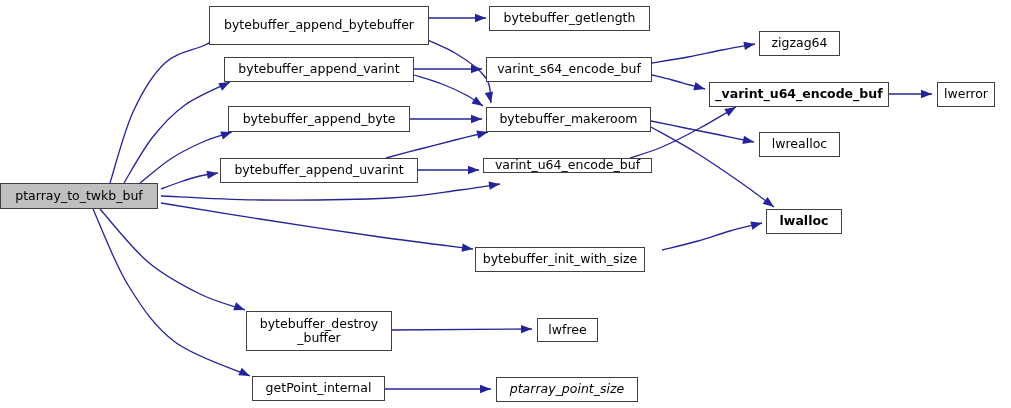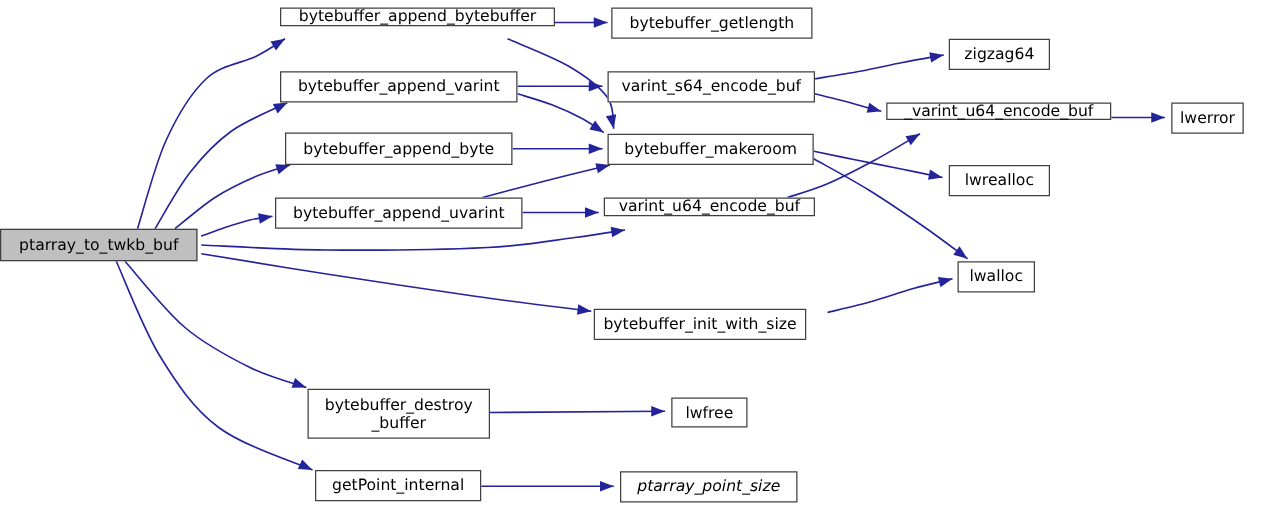--- a/index.html
+++ b/index.html
@@ -129,32 +129,32 @@
       <g>
         <path d="M391,330 L532,329" fill="none" stroke="#23239A" stroke-width="1.3"></path>
         <polygon points="532,329 520.9704901506755,324.8781178469474 521.0300631205407,333.2779065979376" fill="#23239A"></polygon>
       </g>
       <g>
         <path d="M385,389 L491,389" fill="none" stroke="#23239A" stroke-width="1.3"></path>
         <polygon points="491,389 480,384.8 480,393.2" fill="#23239A"></polygon>
       </g>
     </svg>
     <div class="node root" style="left: 0; top: 183px; width: 158px; height: 26px;"><span>ptarray_to_twkb_buf</span></div>
-    <div class="node" style="left: 224px; top: 6px; width: 220px; height: 15px;"><span>bytebuffer_append_bytebuffer</span></div>
+    <div class="node" style="left: 209px; top: 6px; width: 220px; height: 39px;"><span>bytebuffer_append_bytebuffer</span></div>
     <div class="node" style="left: 489px; top: 6px; width: 161px; height: 25px;"><span>bytebuffer_getlength</span></div>
     <div class="node" style="left: 224px; top: 57px; width: 190px; height: 25px;"><span>bytebuffer_append_varint</span></div>
     <div class="node" style="left: 486px; top: 57px; width: 166px; height: 25px;"><span>varint_s64_encode_buf</span></div>
     <div class="node" style="left: 228px; top: 106px; width: 182px; height: 26px;"><span>bytebuffer_append_byte</span></div>
     <div class="node" style="left: 486px; top: 107px; width: 165px; height: 25px;"><span>bytebuffer_makeroom</span></div>
     <div class="node" style="left: 220px; top: 158px; width: 198px; height: 25px;"><span>bytebuffer_append_uvarint</span></div>
     <div class="node" style="left: 483px; top: 158px; width: 169px; height: 15px;"><span>varint_u64_encode_buf</span></div>
     <div class="node" style="left: 759px; top: 31px; width: 81px; height: 25px;"><span>zigzag64</span></div>
-    <div class="node" style="left: 709px; top: 82px; width: 180px; height: 14px;"><span>_varint_u64_encode_buf</span></div>
+    <div class="node" style="left: 709px; top: 82px; width: 180px; height: 25px; font-weight: bold;"><span>_varint_u64_encode_buf</span></div>
     <div class="node" style="left: 937px; top: 82px; width: 58px; height: 25px;"><span>lwerror</span></div>
     <div class="node" style="left: 759px; top: 132px; width: 81px; height: 25px;"><span>lwrealloc</span></div>
-    <div class="node" style="left: 766px; top: 209px; width: 62px; height: 25px;"><span>lwalloc</span></div>
+    <div class="node" style="left: 766px; top: 209px; width: 76px; height: 25px; font-weight: bold;"><span>lwalloc</span></div>
     <div class="node" style="left: 475px; top: 247px; width: 170px; height: 25px;"><span>bytebuffer_init_with_size</span></div>
     <div class="node" style="left: 246px; top: 311px; width: 146px; height: 40px;"><span>bytebuffer_destroy
 _buffer</span></div>
     <div class="node" style="left: 537px; top: 318px; width: 61px; height: 24px;"><span>lwfree</span></div>
     <div class="node" style="left: 252px; top: 376px; width: 133px; height: 25px;"><span>getPoint_internal</span></div>
     <div class="node" style="left: 496px; top: 377px; width: 142px; height: 25px; font-style: italic;"><span>ptarray_point_size</span></div>
   </div>
 
 </body></html>

